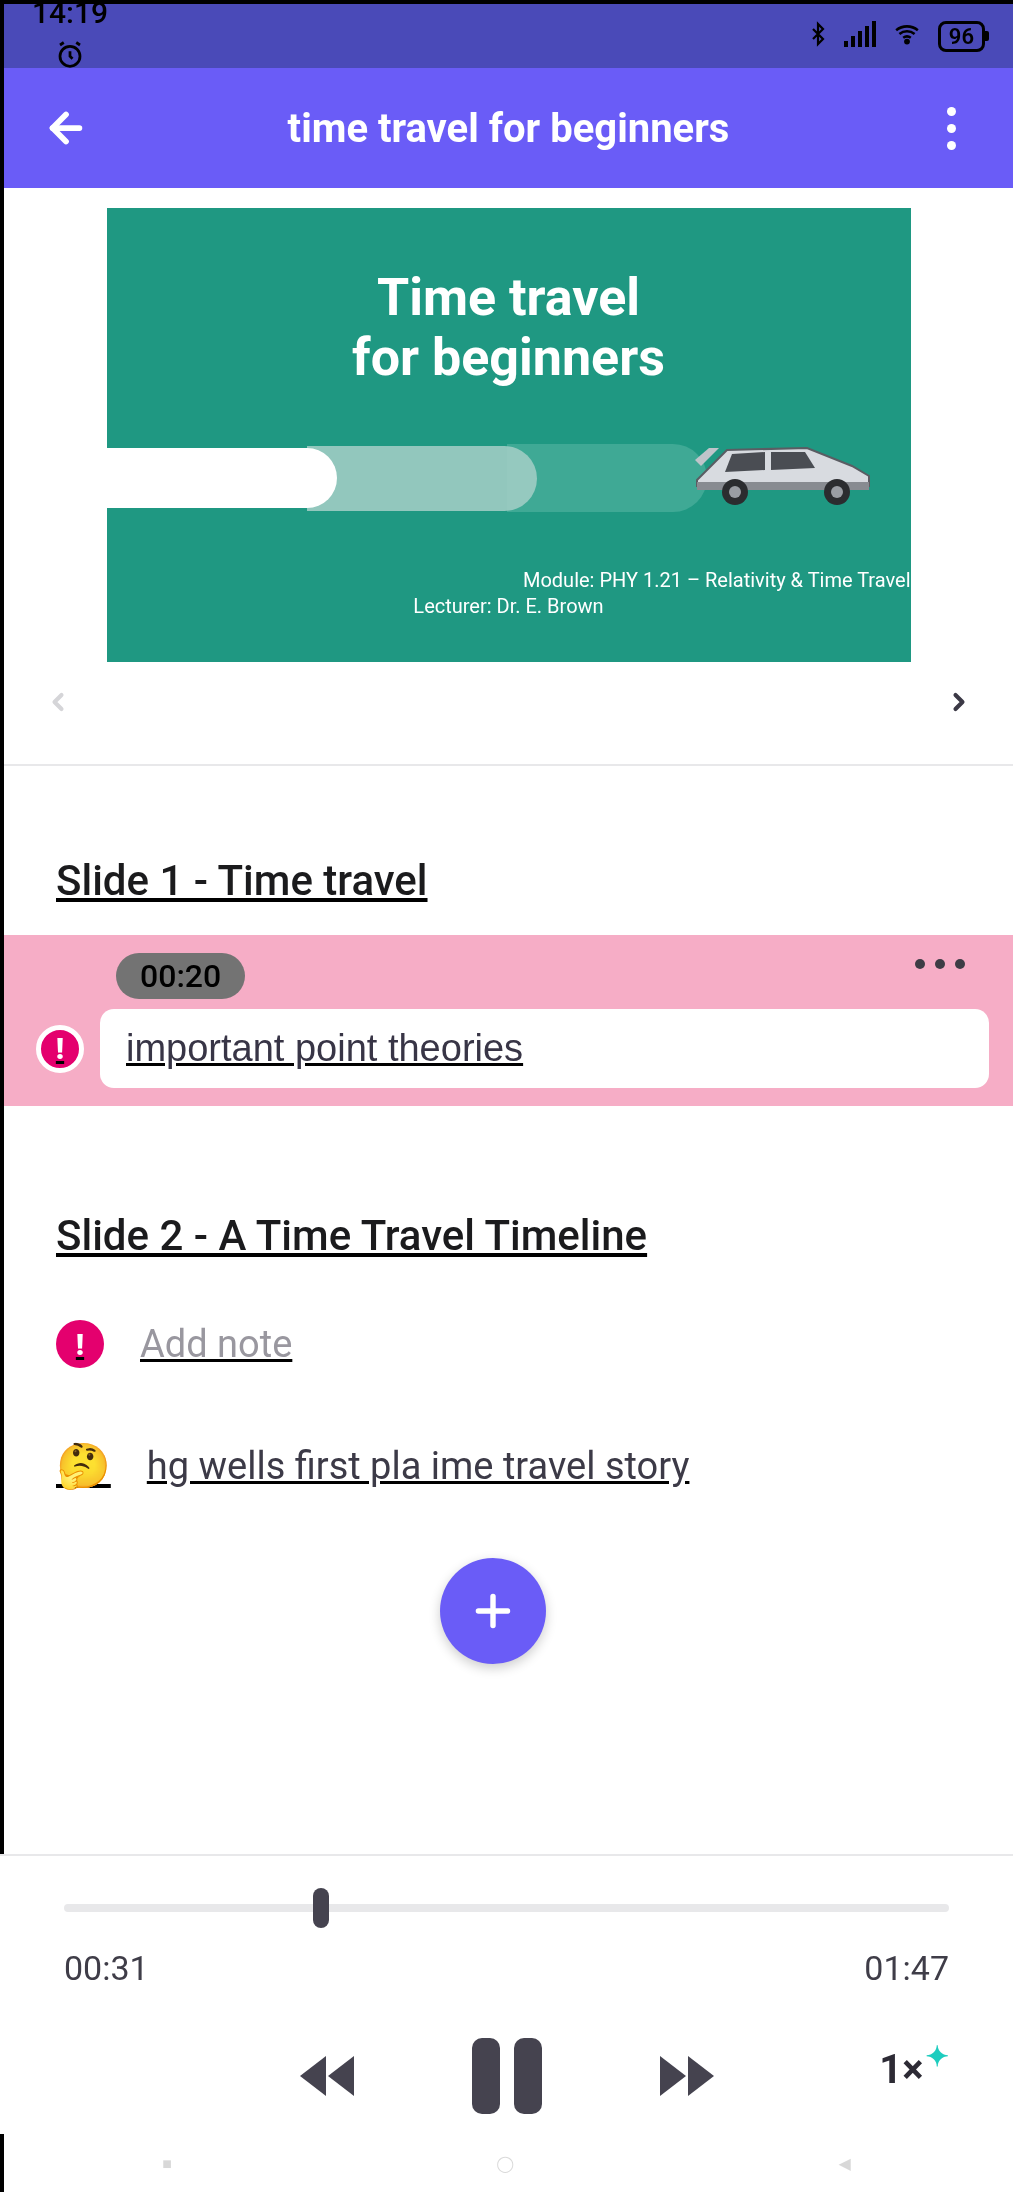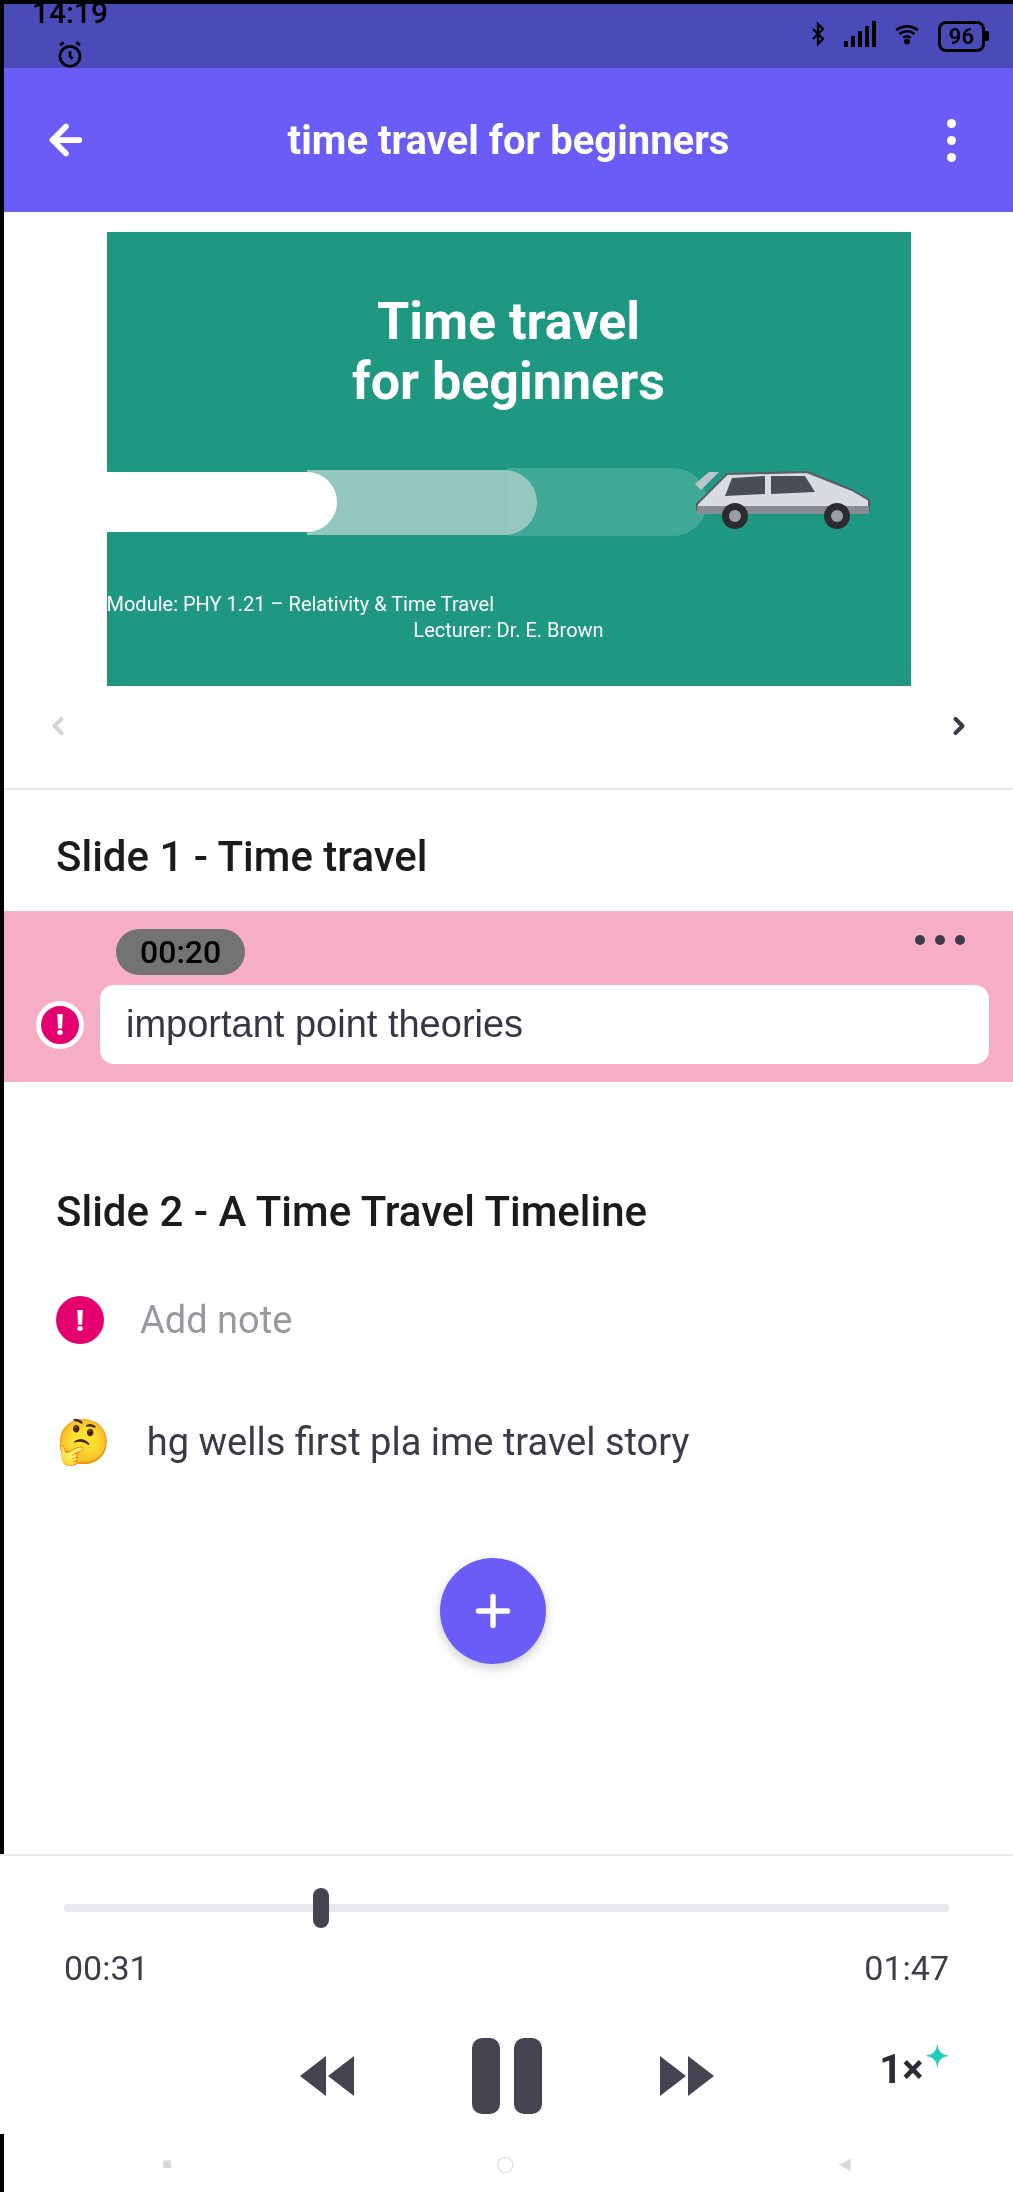--- a/index.html
+++ b/index.html
@@ -2,40 +2,40 @@
 <html><head>
 <meta charset="utf-8">
 <style>
   * { box-sizing: border-box; margin: 0; padding: 0; }
   html, body { width: 1013px; height: 2192px; font-family: -apple-system, 'Segoe UI', Roboto, sans-serif; background: #fff; overflow: hidden; border: 2px solid #000; }
   .status-bar { height: 64px; background: #4a4ab8; display: flex; align-items: center; justify-content: space-between; padding: 0 28px; color: #000; }
   .status-left { display: flex; align-items: center; gap: 10px; font-size: 30px; font-weight: 500; flex-direction: column; }
   .status-right { display: flex; align-items: center; gap: 14px; }
   .battery-box { border: 3px solid #000; border-radius: 8px; padding: 0 8px; font-size: 22px; font-weight: 600; position: relative; }
   .battery-box::after { content:''; position:absolute; right:-7px; top:50%; transform:translateY(-50%); width:4px; height:10px; background:#000; border-radius:0 2px 2px 0;}
-  .app-bar { height: 144px; background: #6a5cf7; display: flex; align-items: center; padding: 0 32px; color: #fff; }
+  .app-bar { height: 120px; background: #6a5cf7; display: flex; align-items: center; padding: 0 32px; color: #fff; }
   .back-btn { width: 60px; display:flex; align-items:center; justify-content:center;}
   .title { flex: 1; text-align: center; font-size: 40px; font-weight: 700; }
   .menu-btn { width: 60px; display:flex; flex-direction:column; align-items:center; gap:8px;}
   .menu-dot{width:9px;height:9px;border-radius:50%;background:#fff;}
   .slide-area { padding: 20px 0 0 0; }
   .slide-card { margin: 0 auto; width: 804px; height: 454px; background: #1f9882; color:#fff; position:relative; overflow:hidden;}
   .slide-title{ text-align:center; font-size:52px; font-weight:700; margin-top:60px; line-height:1.15;}
   .trail{position:absolute; left:0; top:230px; height:80px; width:650px;}
   .t1{position:absolute;left:0;top:10px;width:230px;height:60px;background:#fff;border-radius:0 40px 40px 0;}
   .t2{position:absolute;left:200px;top:8px;width:230px;height:65px;background:#9fccc3;border-radius:0 40px 40px 0;opacity:.9;}
   .t3{position:absolute;left:400px;top:6px;width:200px;height:68px;background:#3fa995;border-radius:0 40px 40px 0;}
   .car{position:absolute; top:220px; left:580px;}
-  .slide-sub{position:absolute; bottom:70px; width:100%; text-align:left; font-size:20px;}
+  .slide-sub{position:absolute; bottom:70px; width:100%; text-align:right; font-size:20px;}
   .slide-sub2{position:absolute; bottom:44px; width:100%; text-align:center; font-size:20px;}
   .slide-nav{height:90px; display:flex; align-items:center; justify-content:space-between; padding:0 40px;}
   .nav-arrow{font-size:44px; color:#3b3946;}
   .nav-arrow.dis{color:#d5d5d8;}
   .divider{height:2px;background:#e8e8ea; margin-top:12px;}
-  .content{padding-top:42px;}
+  .content{padding-top:90px;text-decoration:underline;}
   .slide-h{font-size:42px; font-weight:500; color:#1b1b1d; padding:0 52px; margin-bottom:30px;}
   .pink-row{background:#f6adc6; padding:18px 24px 18px 32px; position:relative;}
   .time-pill{background:#737373; border-radius:24px; padding:4px 24px; font-size:32px; font-weight:500; display:inline-block; margin-left:80px; margin-bottom:10px;}
   .dots3{position:absolute; right:48px; top:24px; display:flex; gap:10px;}
   .d3{width:10px;height:10px;border-radius:50%;background:#3d3c45;}
   .note-input-wrap{display:flex; align-items:center; gap:16px;}
   .bang-circle{width:48px;height:48px;border-radius:50%;background:#e4006e;border:5px solid #fff;display:flex;align-items:center;justify-content:center;color:#fff;font-size:30px;font-weight:900;flex-shrink:0;}
   .note-input{flex:1; background:#fff; border-radius:14px; border:none; padding:18px 26px; font-size:38px; color:#383546;}
   .slide2-block{margin-top:105px;}
   .row-item{display:flex; align-items:center; gap:36px; padding:0 52px; margin-top:60px;}

